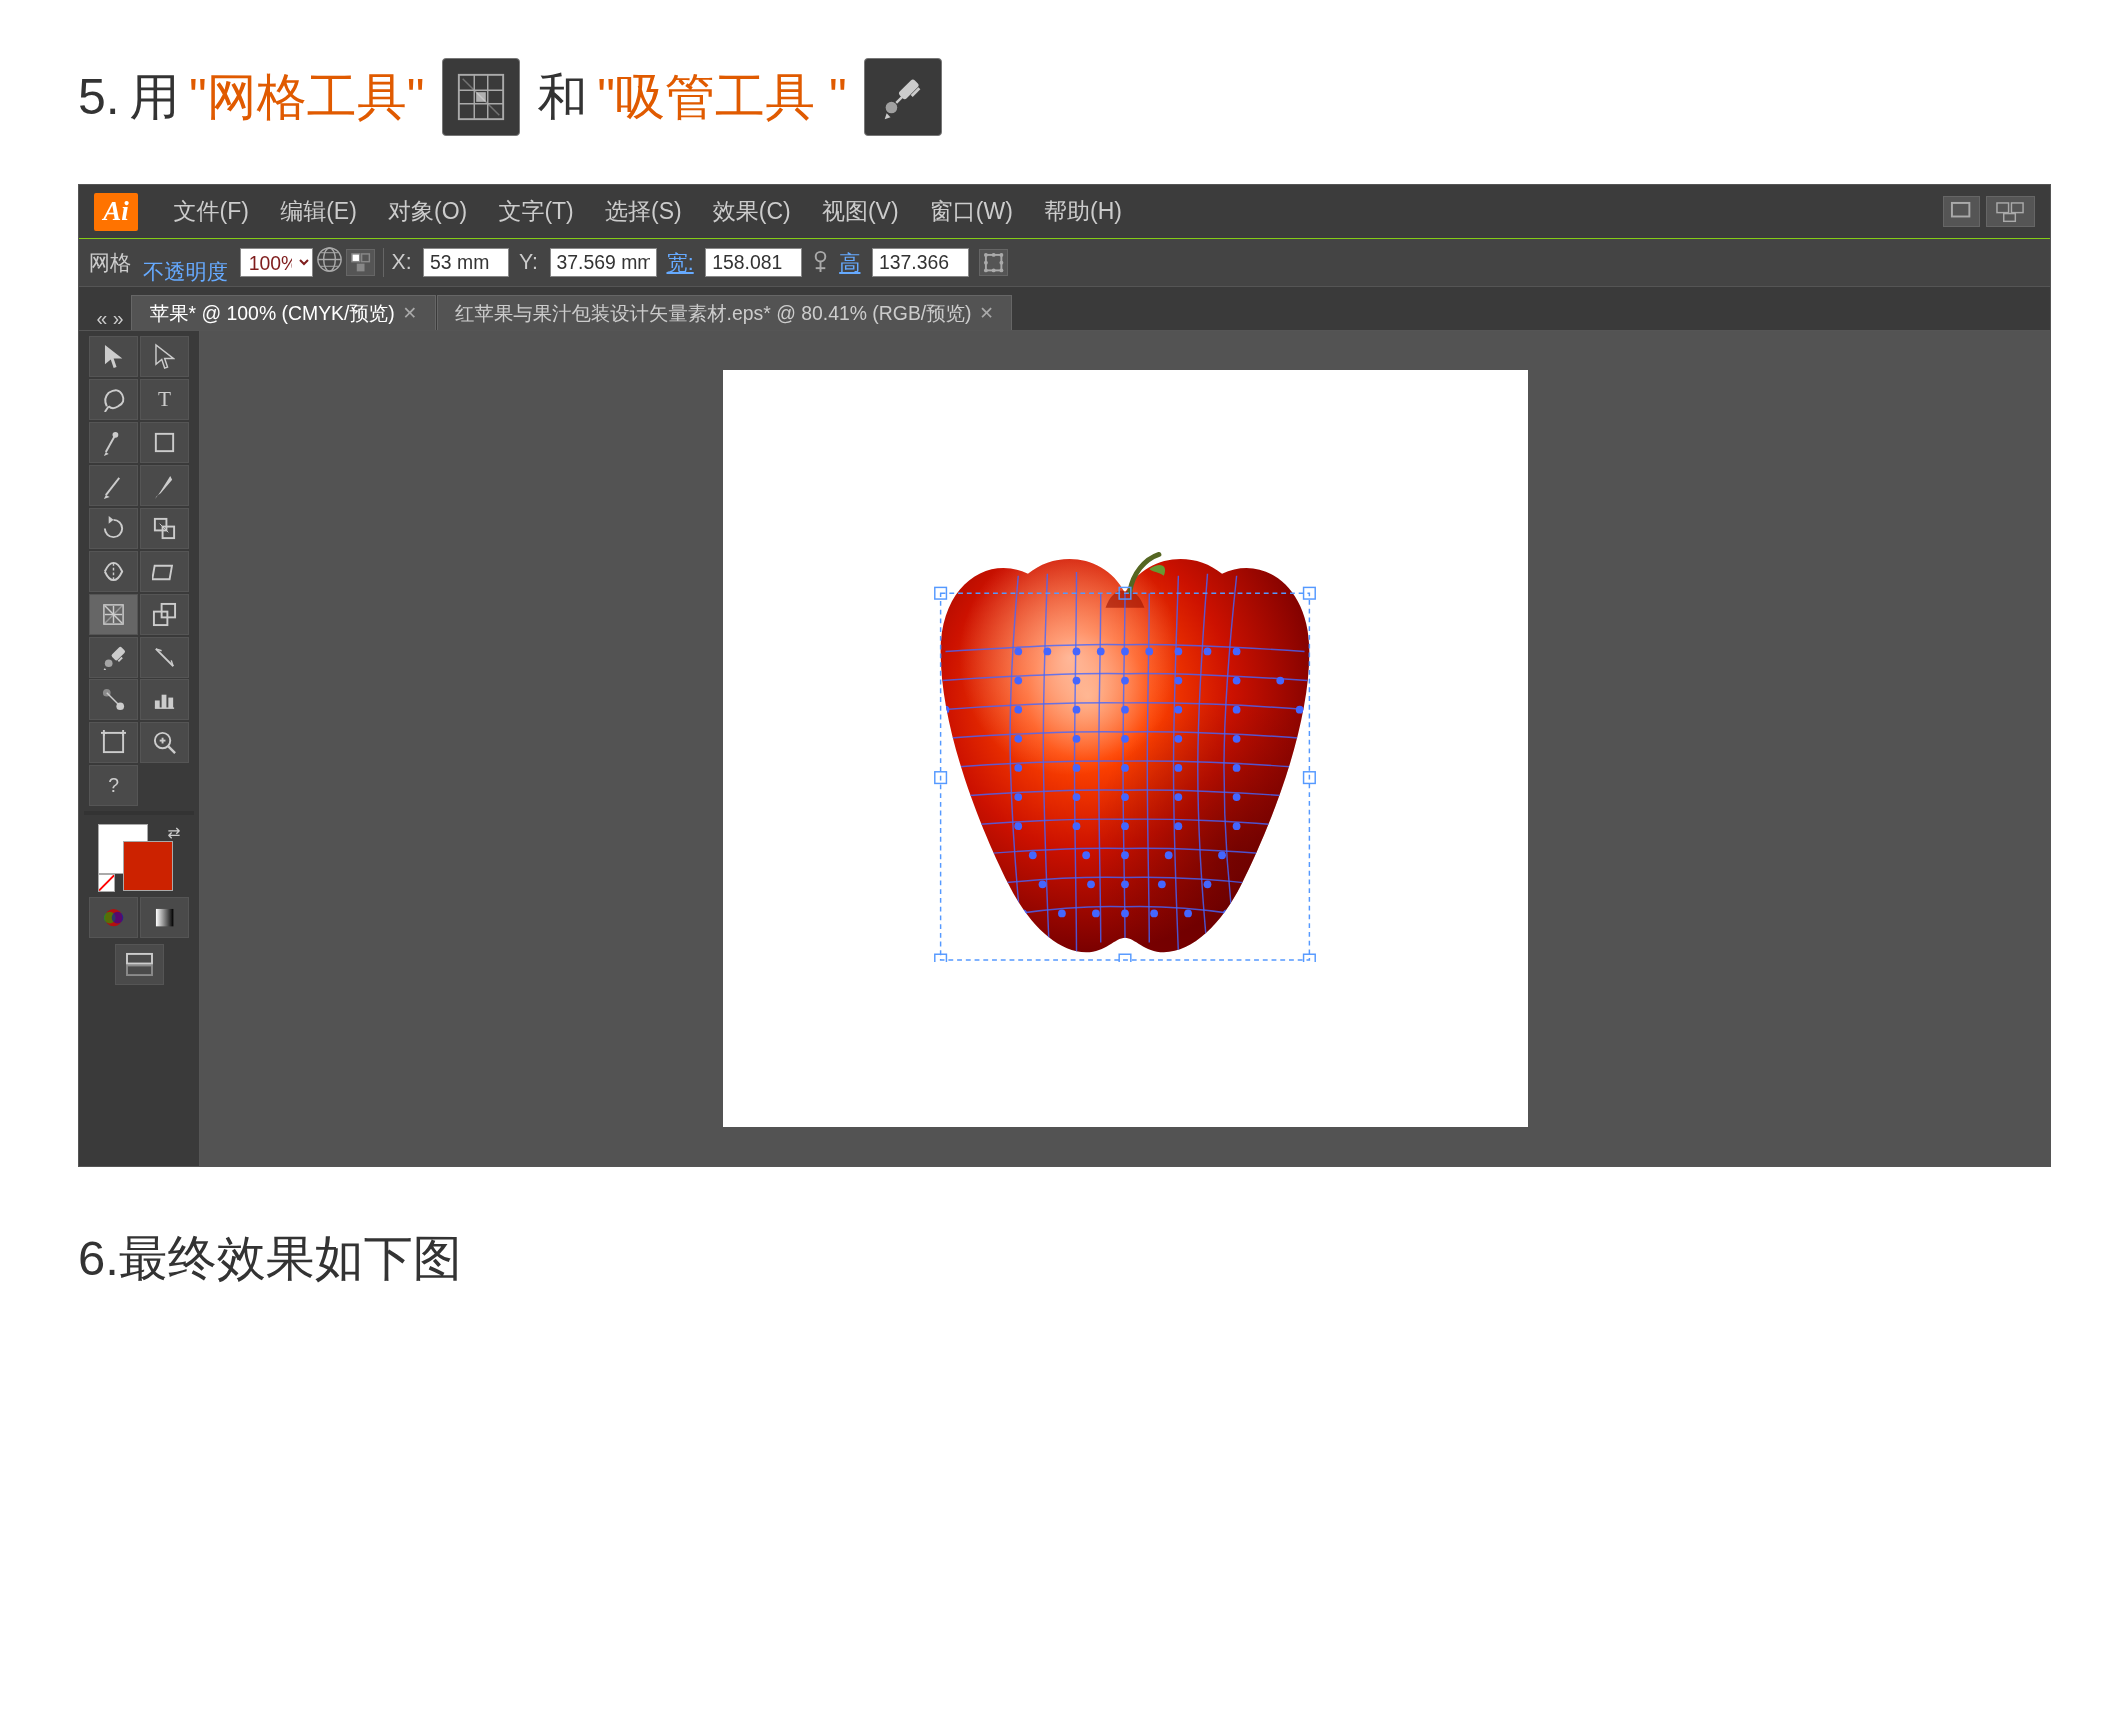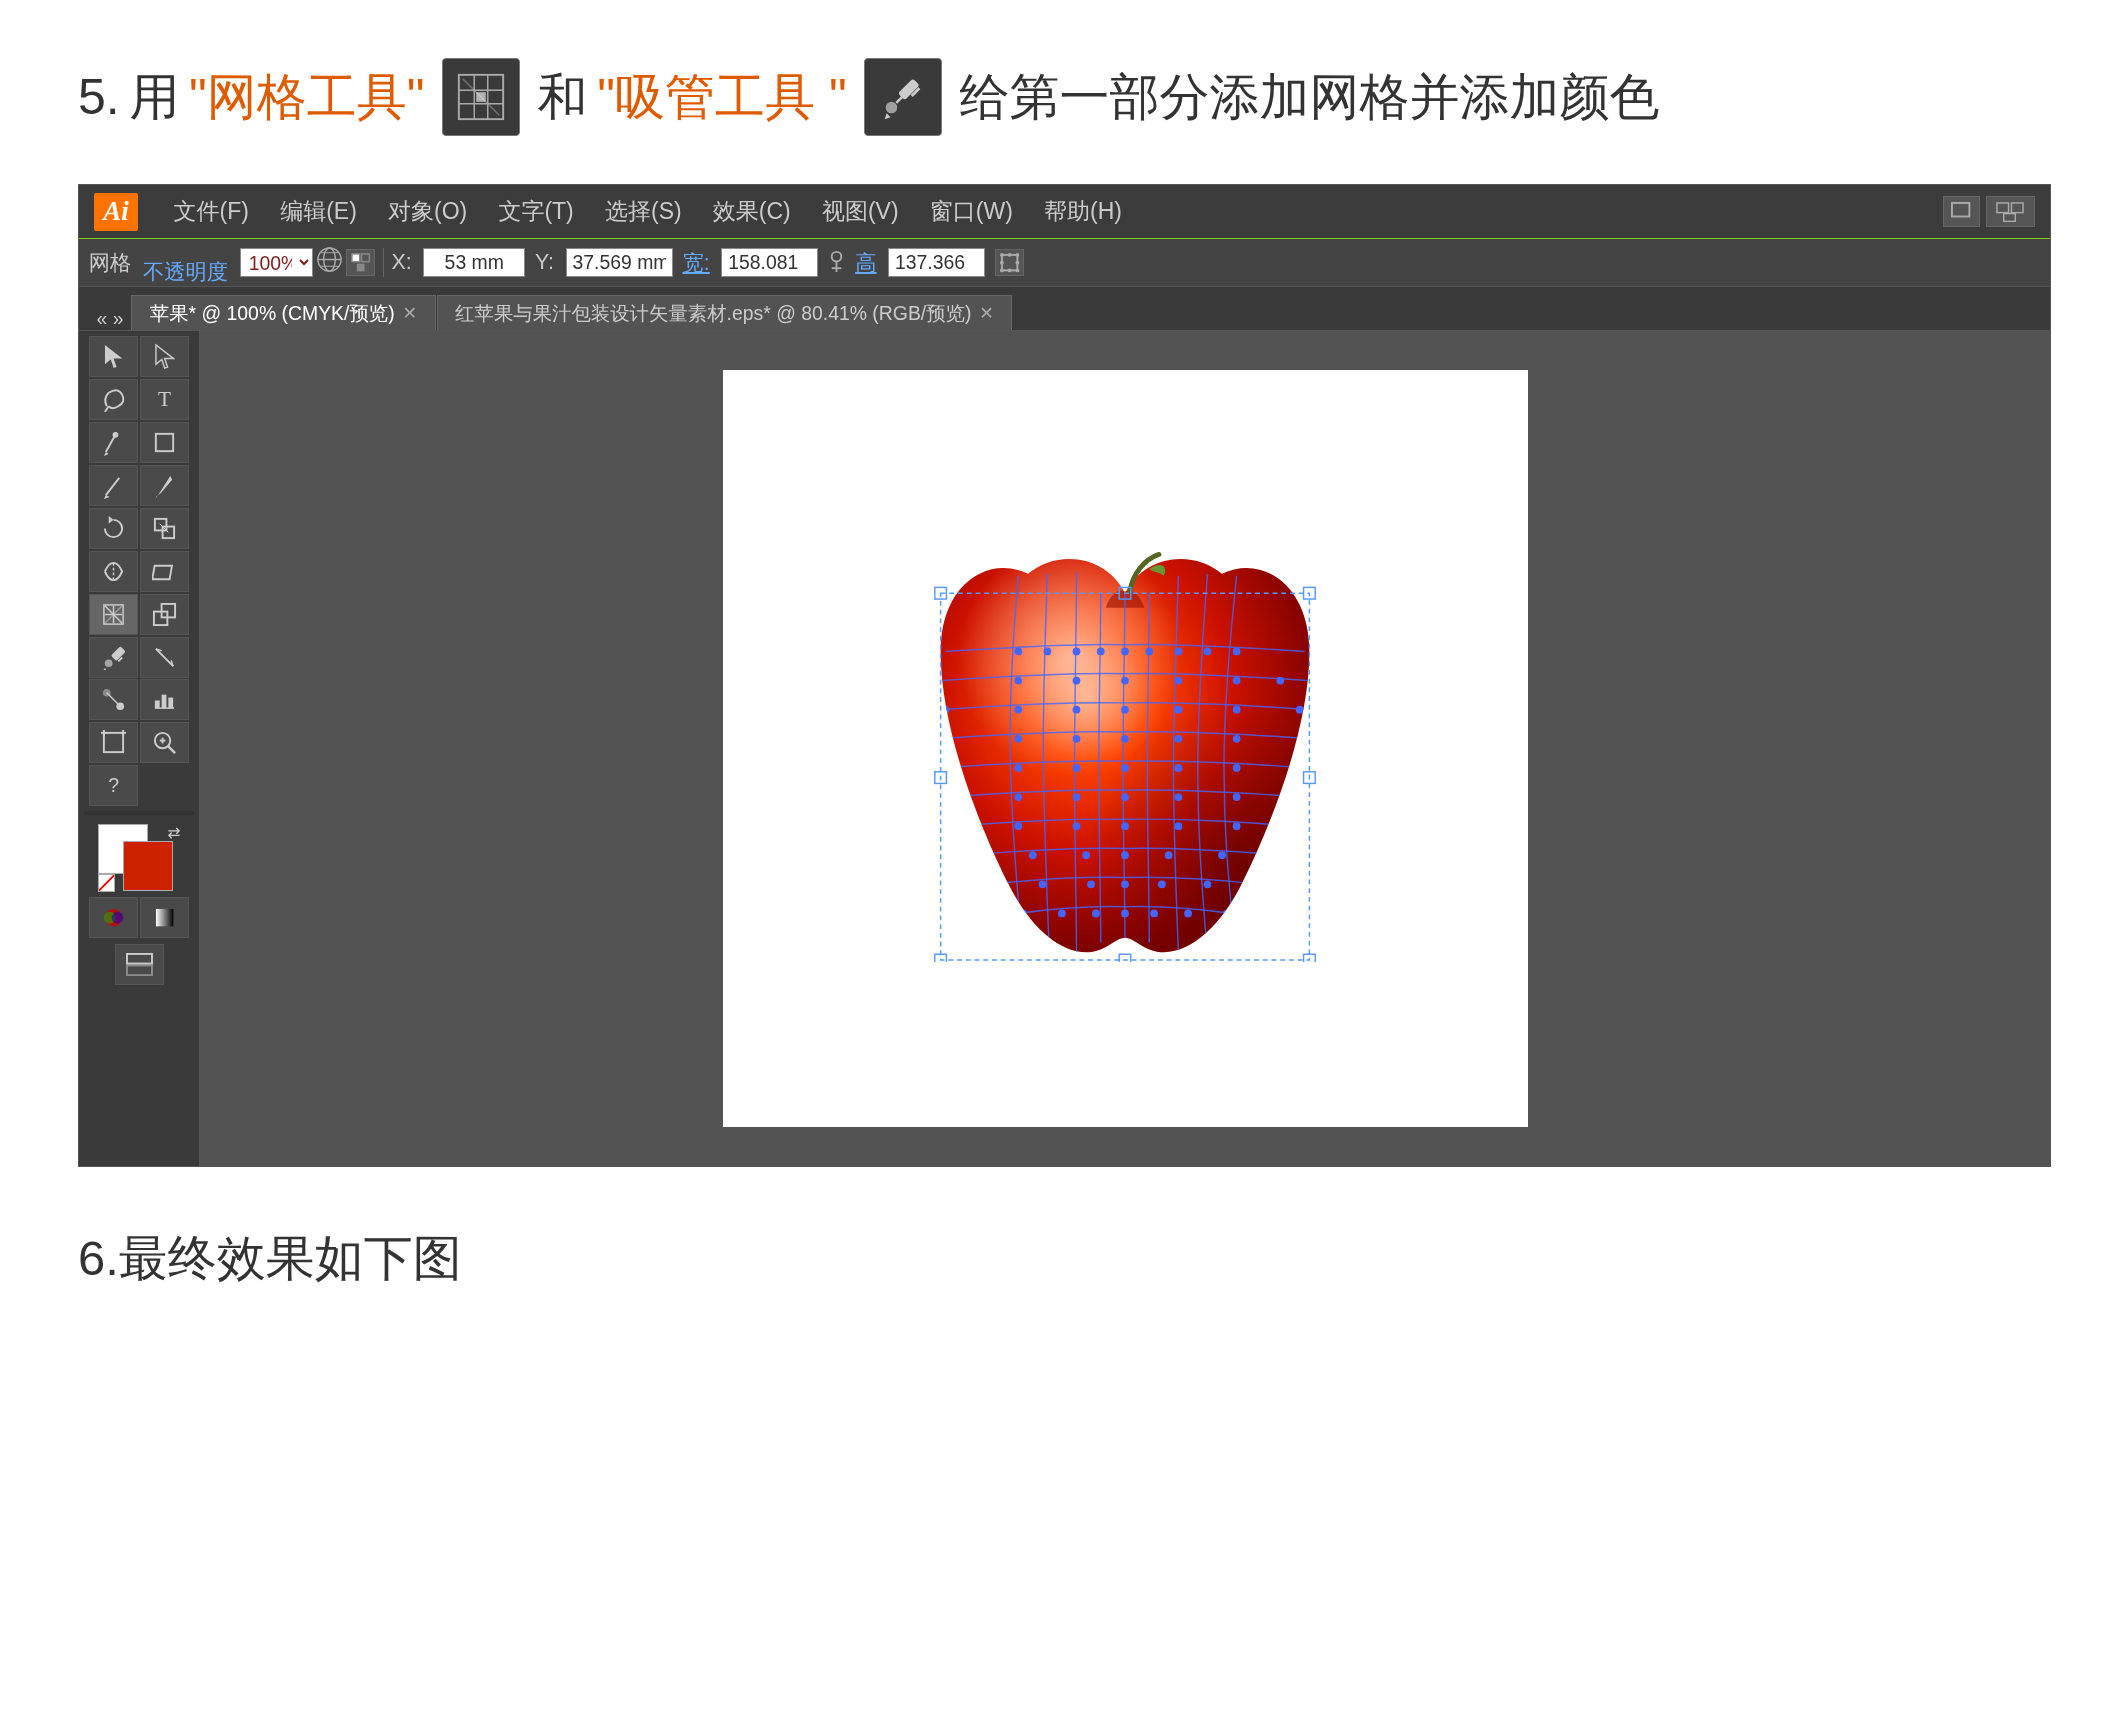--- a/index.html
+++ b/index.html
@@ -352,21 +352,20 @@
       <svg width="52" height="52" viewBox="0 0 54 54">
 
         <rect x="28" y="8" width="10" height="22" rx="3" fill="#ccc" transform="rotate(45 33 19)"></rect>
         <line x1="36" y1="26" x2="44" y2="18" stroke="#ccc" stroke-width="3"></line>
         <circle cx="15" cy="38" r="6" fill="#ccc" opacity="0.7"></circle>
         <line x1="20" y1="33" x2="30" y2="23" stroke="#ccc" stroke-width="2.5"></line>
         <polygon points="10,44 8,50 14,48" fill="#ccc"></polygon>
       </svg>
     </div>
 
-    <span>给第一部分添加网格并添加颜色</span>
   </div>
 </div>
 
 <div class="ai-window">
 
   <div class="ai-menubar">
     <span class="ai-logo">Ai</span>
     <span class="ai-menu-item">文件(F)</span>
     <span class="ai-menu-item">编辑(E)</span>
     <span class="ai-menu-item">对象(O)</span>
@@ -412,21 +411,21 @@
       <svg width="21.3" height="21.3" viewBox="0 0 22 22">
         <rect x="2" y="2" width="8" height="8" fill="#fff" stroke="#888" stroke-width="1.5"></rect>
         <rect x="12" y="2" width="8" height="8" fill="none" stroke="#888" stroke-width="1.5"></rect>
         <rect x="7" y="12" width="8" height="8" fill="#888"></rect>
       </svg>
     </div>
 
     <div class="ai-toolbar-sep"></div>
 
     <span class="ai-toolbar-label">X:</span>
-    <input class="ai-toolbar-input" value="53 mm" style="width: 102px; text-align: center;">
+    <input class="ai-toolbar-input" value="53 mm" style="width: 86px;">
 
     <span class="ai-toolbar-label" style="margin-left:7.8px;">Y:</span>
     <input class="ai-toolbar-input" value="37.569 mm" style="width: 107px;">
 
     <span class="ai-toolbar-label" style="margin-left:7.8px;color:#6af;text-decoration:underline;">宽:</span>
     <input class="ai-toolbar-input" value="158.081" style="width: 97px;">
 
     <div class="ai-toolbar-link-icon">
       <svg width="23" height="27" viewBox="0 0 24 28">
         <circle cx="12" cy="10" r="5" fill="none" stroke="#aaa" stroke-width="2"></circle>

